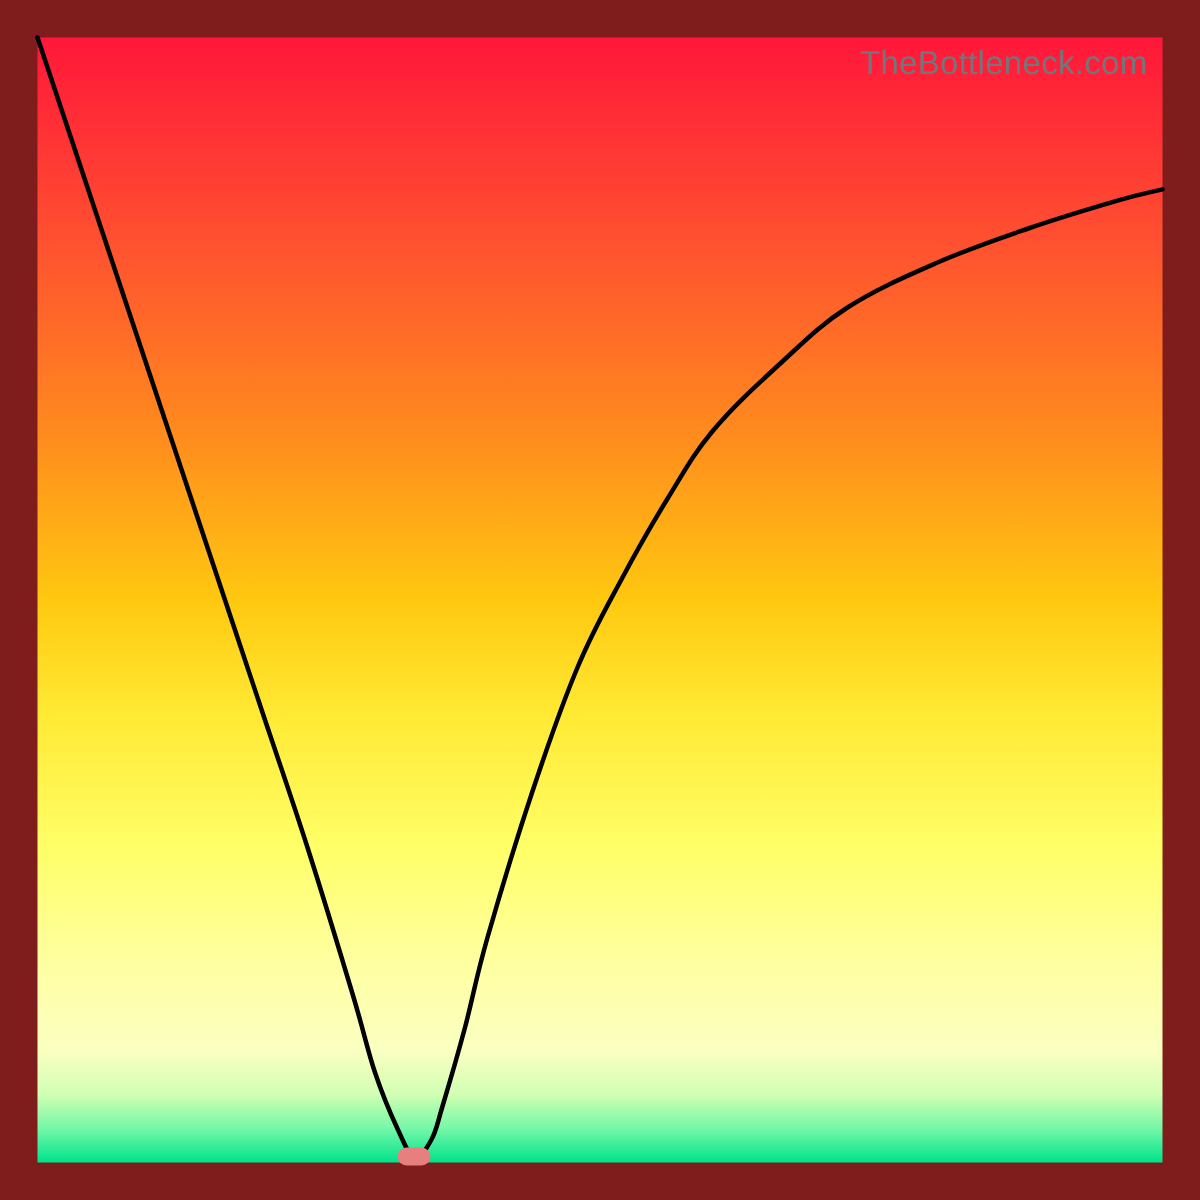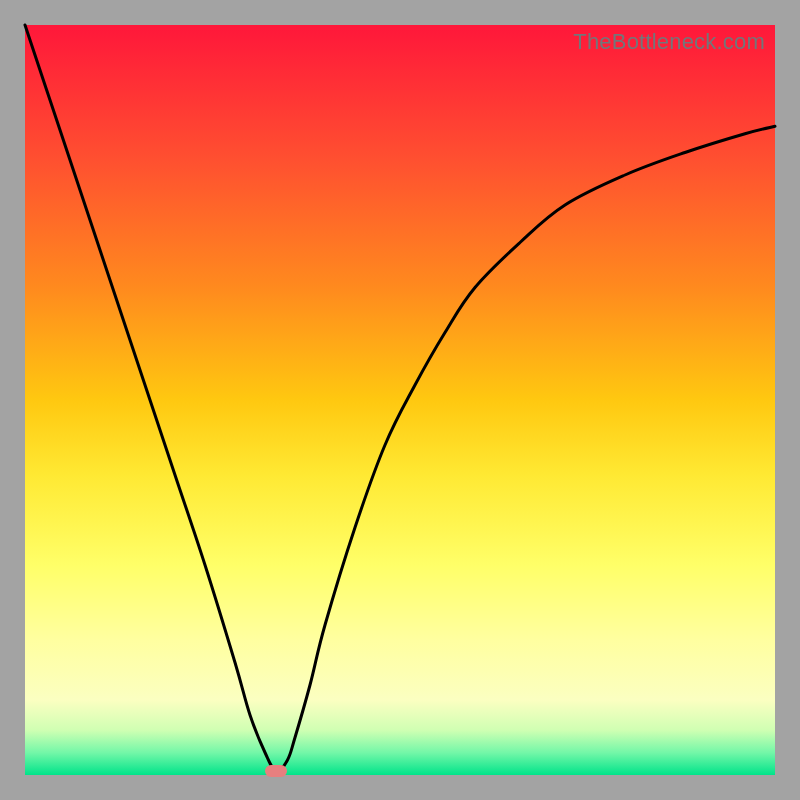--- a/index.html
+++ b/index.html
@@ -1,21 +1,21 @@
 <!DOCTYPE html>
 <html><head>
 <meta charset="utf-8">
 <style>
   * { margin: 0; padding: 0; box-sizing: border-box; }
   html, body { width: 800px; height: 800px; overflow: hidden; background: #000; }
   .frame {
     position: relative;
     width: 800px;
     height: 800px;
-    background: #a3a3a3;
+    background: #7f1d1d;
   }
   .plot-area {
     position: absolute;
     left: 25px;
     top: 25px;
     width: 750px;
     height: 750px;
     background: linear-gradient(to bottom,
       #ff173a 0%,
       #ff5030 18%,

